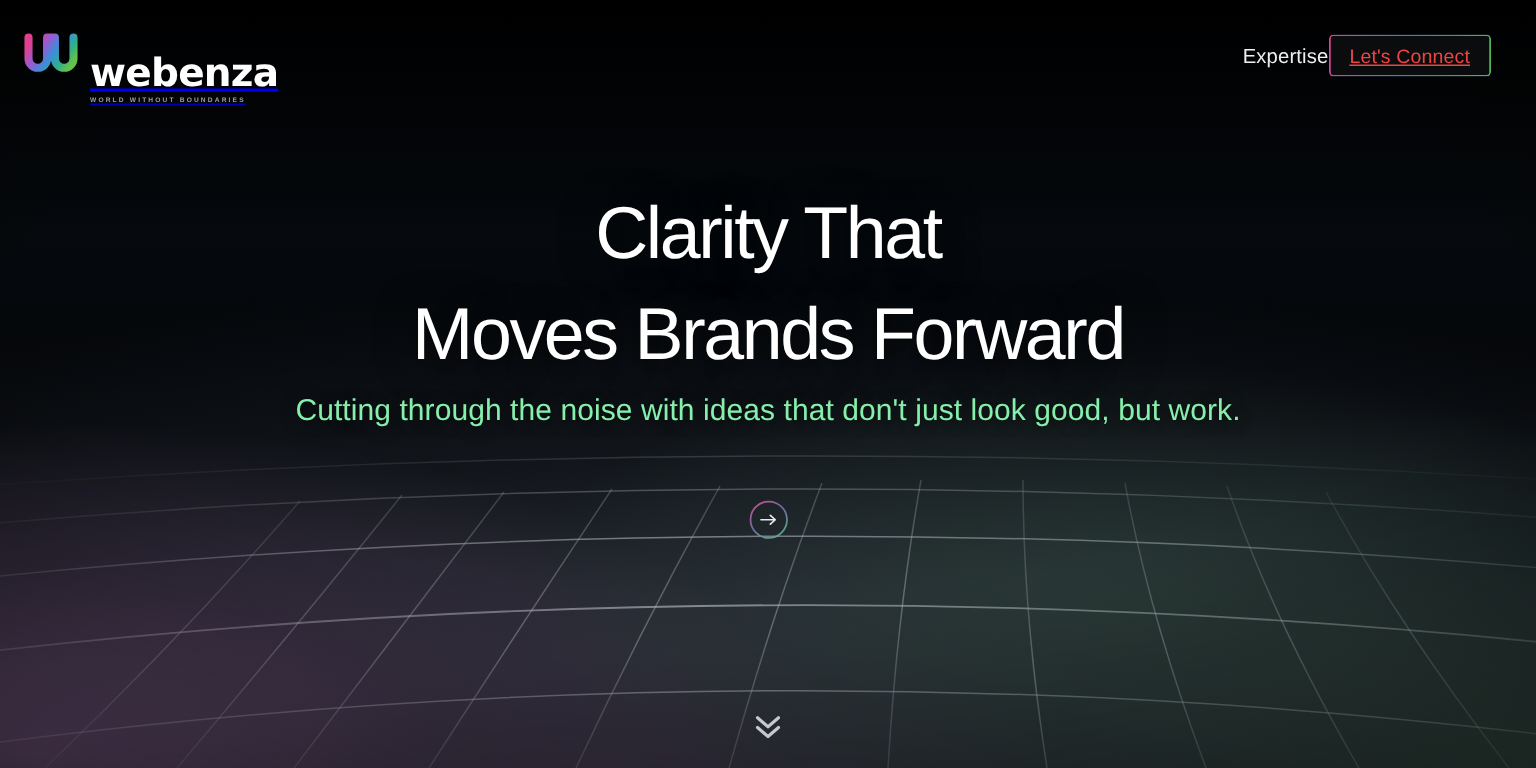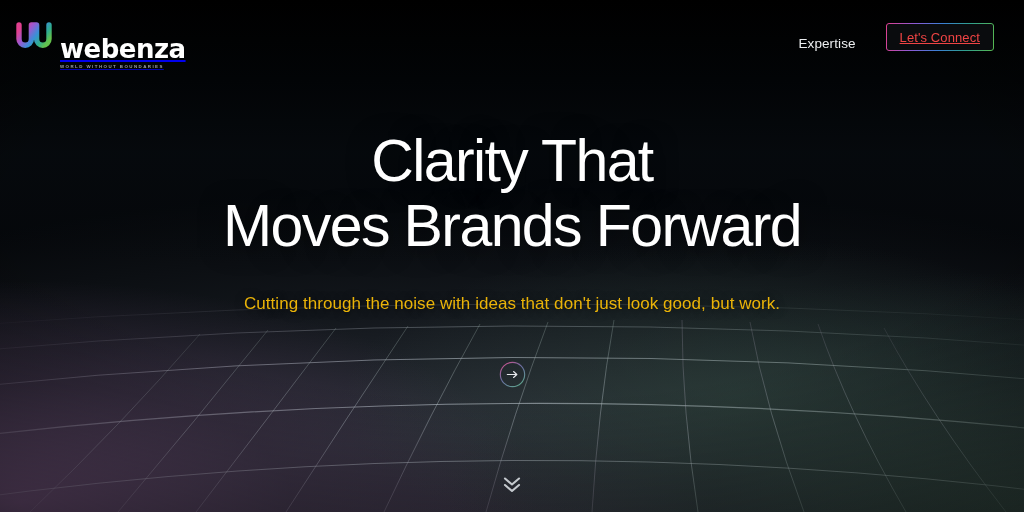--- a/index.html
+++ b/index.html
@@ -73,21 +73,21 @@
   .logo-tag {
     margin-top:3px;
     font-size:4.4px; color:#c9c9cf;
     letter-spacing:1.45px; line-height:1;
     font-weight:700;
     font-family:"Liberation Sans", sans-serif;
     white-space:nowrap;
     opacity:.78;
   }
 
-  .nav { margin-left:auto; display:flex; align-items:flex-end; gap:30px; }
+  .nav { margin-left:auto; display:flex; align-items:center; }
 
   .nav-link {
     font-size:13.5px; color:#eceef0; letter-spacing:.1px;
     text-decoration:none; white-space:nowrap;
   }
 
   .connect-btn {
     position:relative;
     display:inline-flex; align-items:center; justify-content:center;
     height:28px; padding:0 14px;
@@ -115,33 +115,33 @@
     position:absolute; left:0; top:0; width:1024px; height:512px;
     display:flex; flex-direction:column; align-items:center;
     z-index:10;
     pointer-events:none;
   }
 
   .headline {
     margin-top:132px;
     text-align:center;
     color:#ffffff;
-    font-size:59px;
+    font-size:49px;
     font-weight:400;
     line-height:1.0;
     letter-spacing:-1.6px;
     text-shadow:0 2px 26px rgba(0,0,0,.55);
     font-family:"Liberation Sans", sans-serif;
   }
-  .headline .l2 { display:block; margin-top:6px; }
+  .headline .l2 { display:block; margin-top:18px; }
 
   .subhead {
-    margin-top:38px;
-    font-size:17px;
-    color:#eab308;
+    margin-top:15px;
+    font-size:20px;
+    color:#86efac;
     letter-spacing:.05px;
     text-align:center;
     text-shadow:0 1px 10px rgba(0,0,0,.6);
   }
 
   .cta {
     margin-top:47px;
     display:flex; align-items:center; gap:13px;
     pointer-events:auto;
     cursor:pointer;

